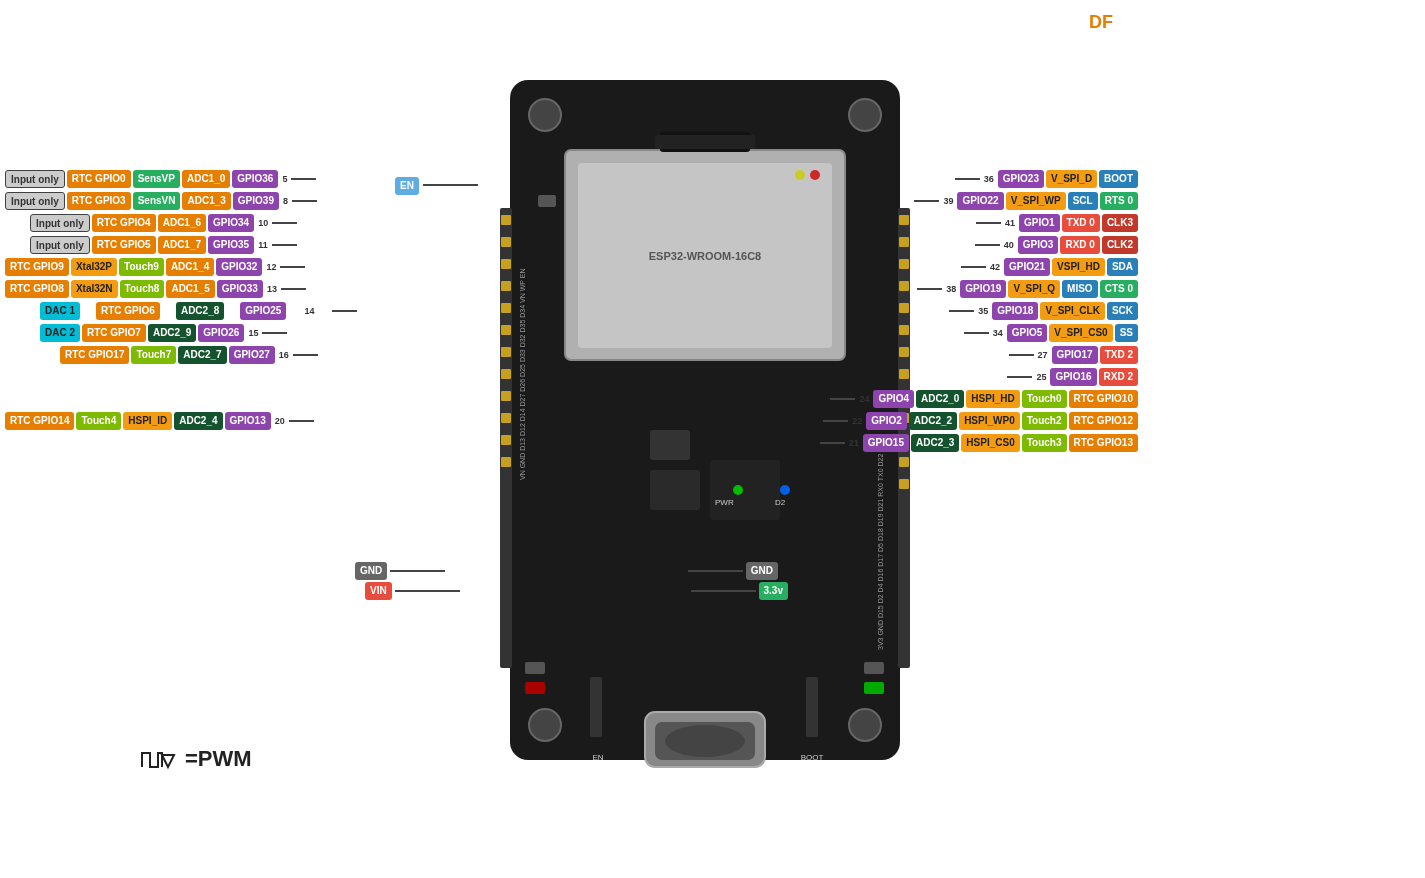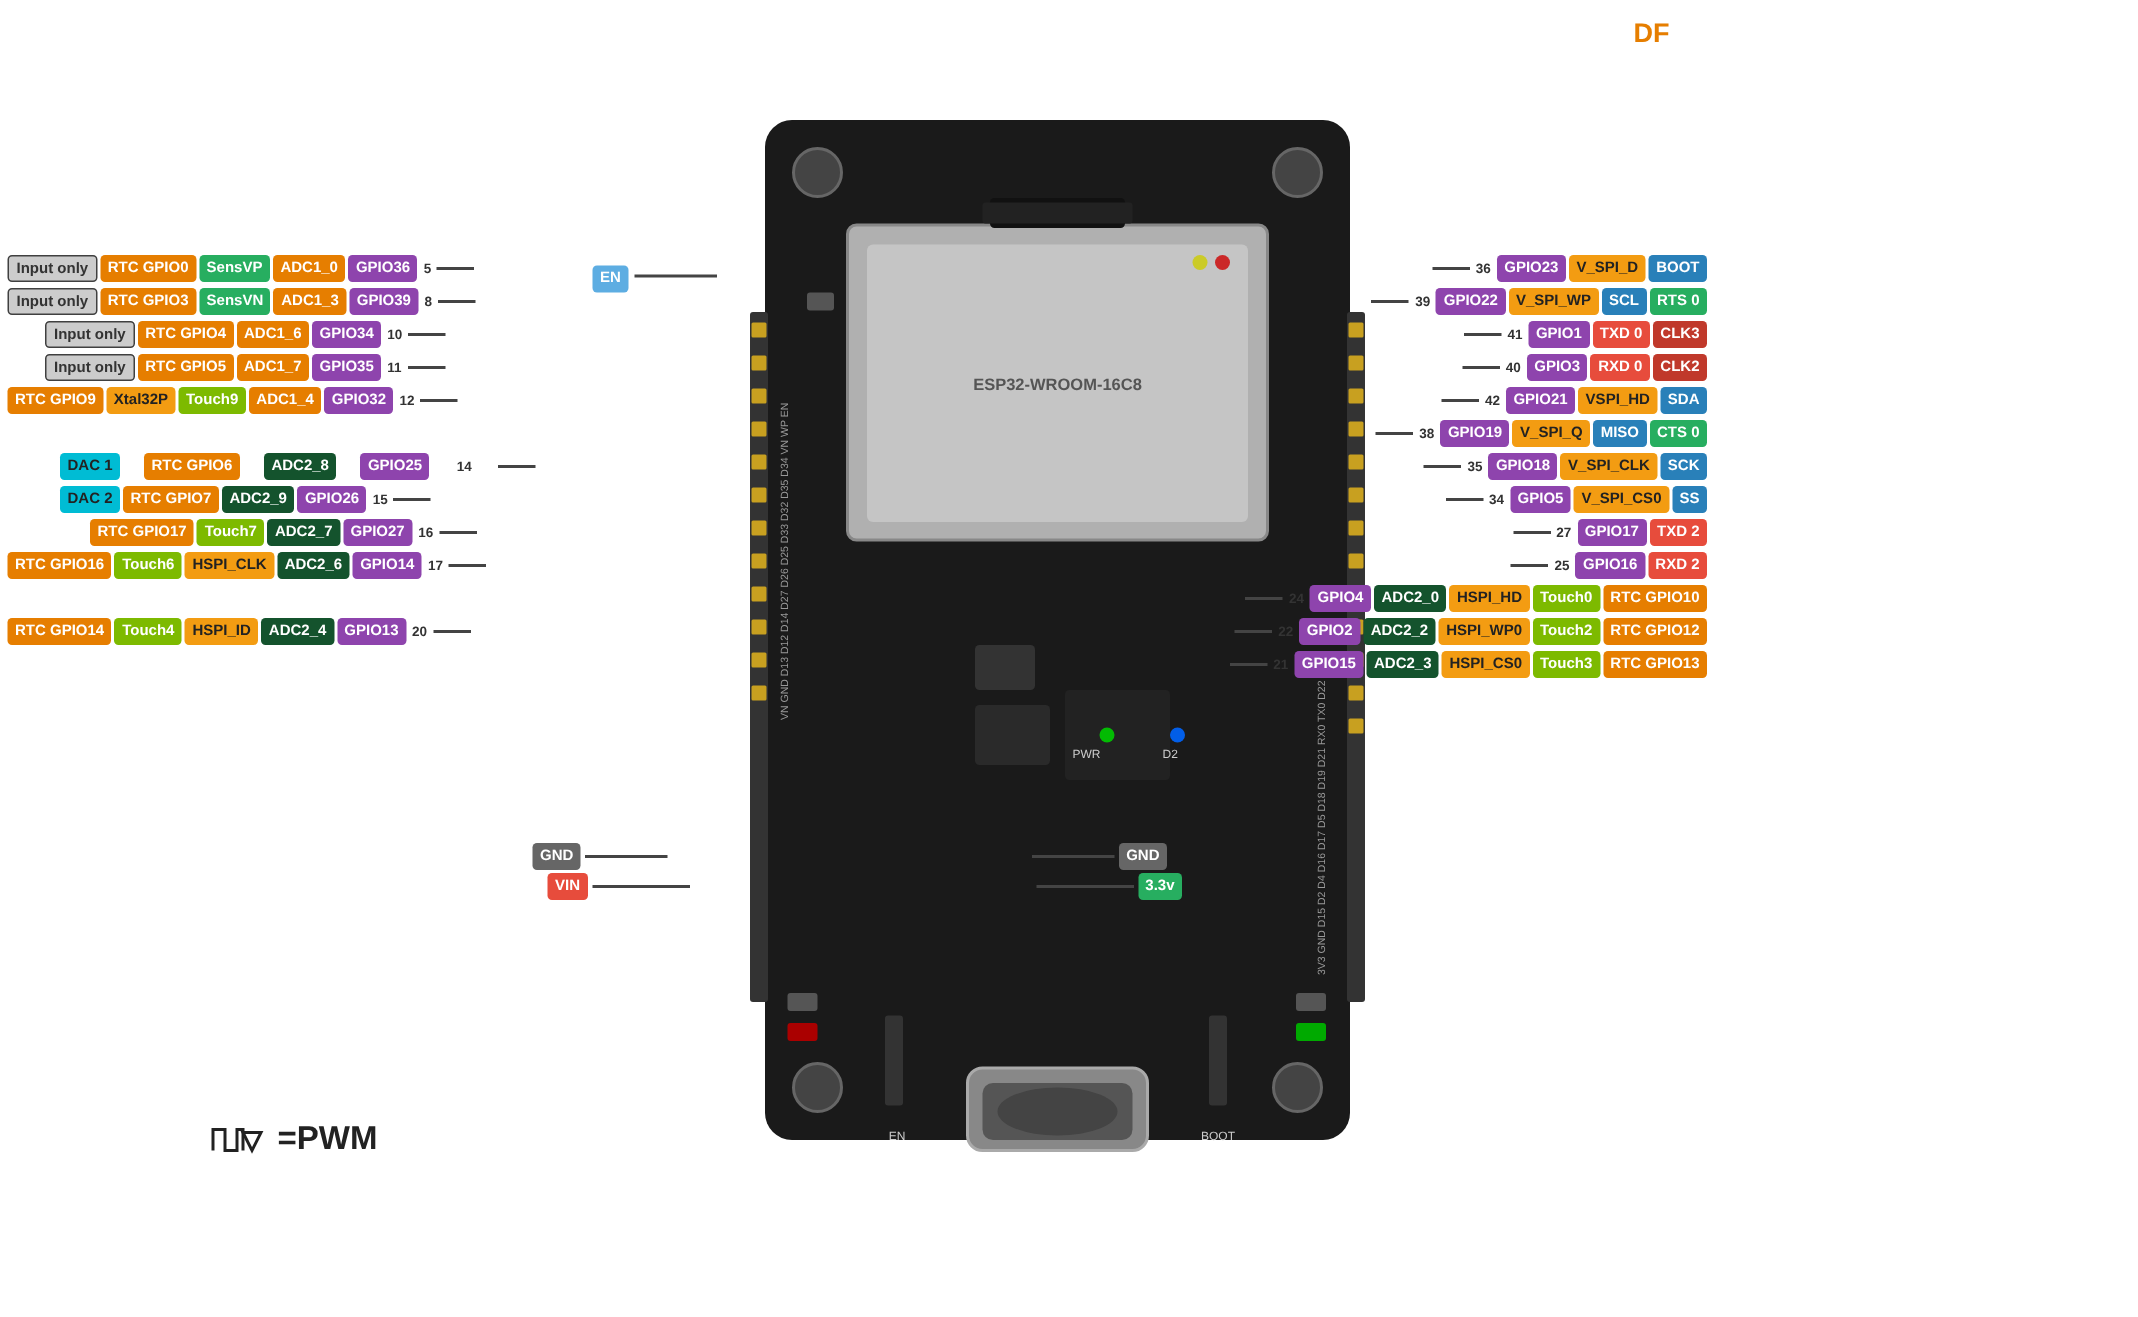--- a/index.html
+++ b/index.html
@@ -220,20 +220,29 @@
   <div style="position:absolute; top:258px; left:5px; display:flex; align-items:center; gap:2px;">
     <span class="badge orange">RTC GPIO9</span>
     <span class="badge yellow">Xtal32P</span>
     <span class="badge lime">Touch9</span>
     <span class="badge orange">ADC1_4</span>
     <span class="badge purple">GPIO32</span>
     <span style="font-size:9px;font-weight:bold;color:#333;margin:0 2px;">12</span>
     <span class="conn-line" style="width:25px;background:#444;"></span>
   </div>
 
+  <div style="position:absolute; top:280px; left:5px; display:flex; align-items:center; gap:2px;">
+    <span class="badge orange">RTC GPIO8</span>
+    <span class="badge yellow">Xtal32N</span>
+    <span class="badge lime">Touch8</span>
+    <span class="badge orange">ADC1_5</span>
+    <span class="badge purple">GPIO33</span>
+    <span style="font-size:9px;font-weight:bold;color:#333;margin:0 2px;">13</span>
+    <span class="conn-line" style="width:25px;background:#444;"></span>
+  </div>
 
   <div style="position:absolute; top:302px; left:40px; display:flex; align-items:center; gap:16px;">
     <span class="badge cyan">DAC 1</span>
     <span class="badge orange">RTC GPIO6</span>
     <span class="badge teal">ADC2_8</span>
     <span class="badge purple">GPIO25</span>
     <span style="font-size:9px;font-weight:bold;color:#333;margin:0 2px;">14</span>
     <span class="conn-line" style="width:25px;background:#444;"></span>
   </div>
 
@@ -248,29 +257,20 @@
 
   <div style="position:absolute; top:346px; left:60px; display:flex; align-items:center; gap:2px;">
     <span class="badge orange">RTC GPIO17</span>
     <span class="badge lime">Touch7</span>
     <span class="badge teal">ADC2_7</span>
     <span class="badge purple">GPIO27</span>
     <span style="font-size:9px;font-weight:bold;color:#333;margin:0 2px;">16</span>
     <span class="conn-line" style="width:25px;background:#444;"></span>
   </div>
 
-  <div style="position:absolute; top:368px; left:5px; display:flex; align-items:center; gap:2px;">
-    <span class="badge orange">RTC GPIO16</span>
-    <span class="badge lime">Touch6</span>
-    <span class="badge yellow">HSPI_CLK</span>
-    <span class="badge teal">ADC2_6</span>
-    <span class="badge purple">GPIO14</span>
-    <span style="font-size:9px;font-weight:bold;color:#333;margin:0 2px;">17</span>
-    <span class="conn-line" style="width:25px;background:#444;"></span>
-  </div>
 
 
   <div style="position:absolute; top:412px; left:5px; display:flex; align-items:center; gap:2px;">
     <span class="badge orange">RTC GPIO14</span>
     <span class="badge lime">Touch4</span>
     <span class="badge yellow">HSPI_ID</span>
     <span class="badge teal">ADC2_4</span>
     <span class="badge purple">GPIO13</span>
     <span style="font-size:9px;font-weight:bold;color:#333;margin:0 2px;">20</span>
     <span class="conn-line" style="width:25px;background:#444;"></span>

